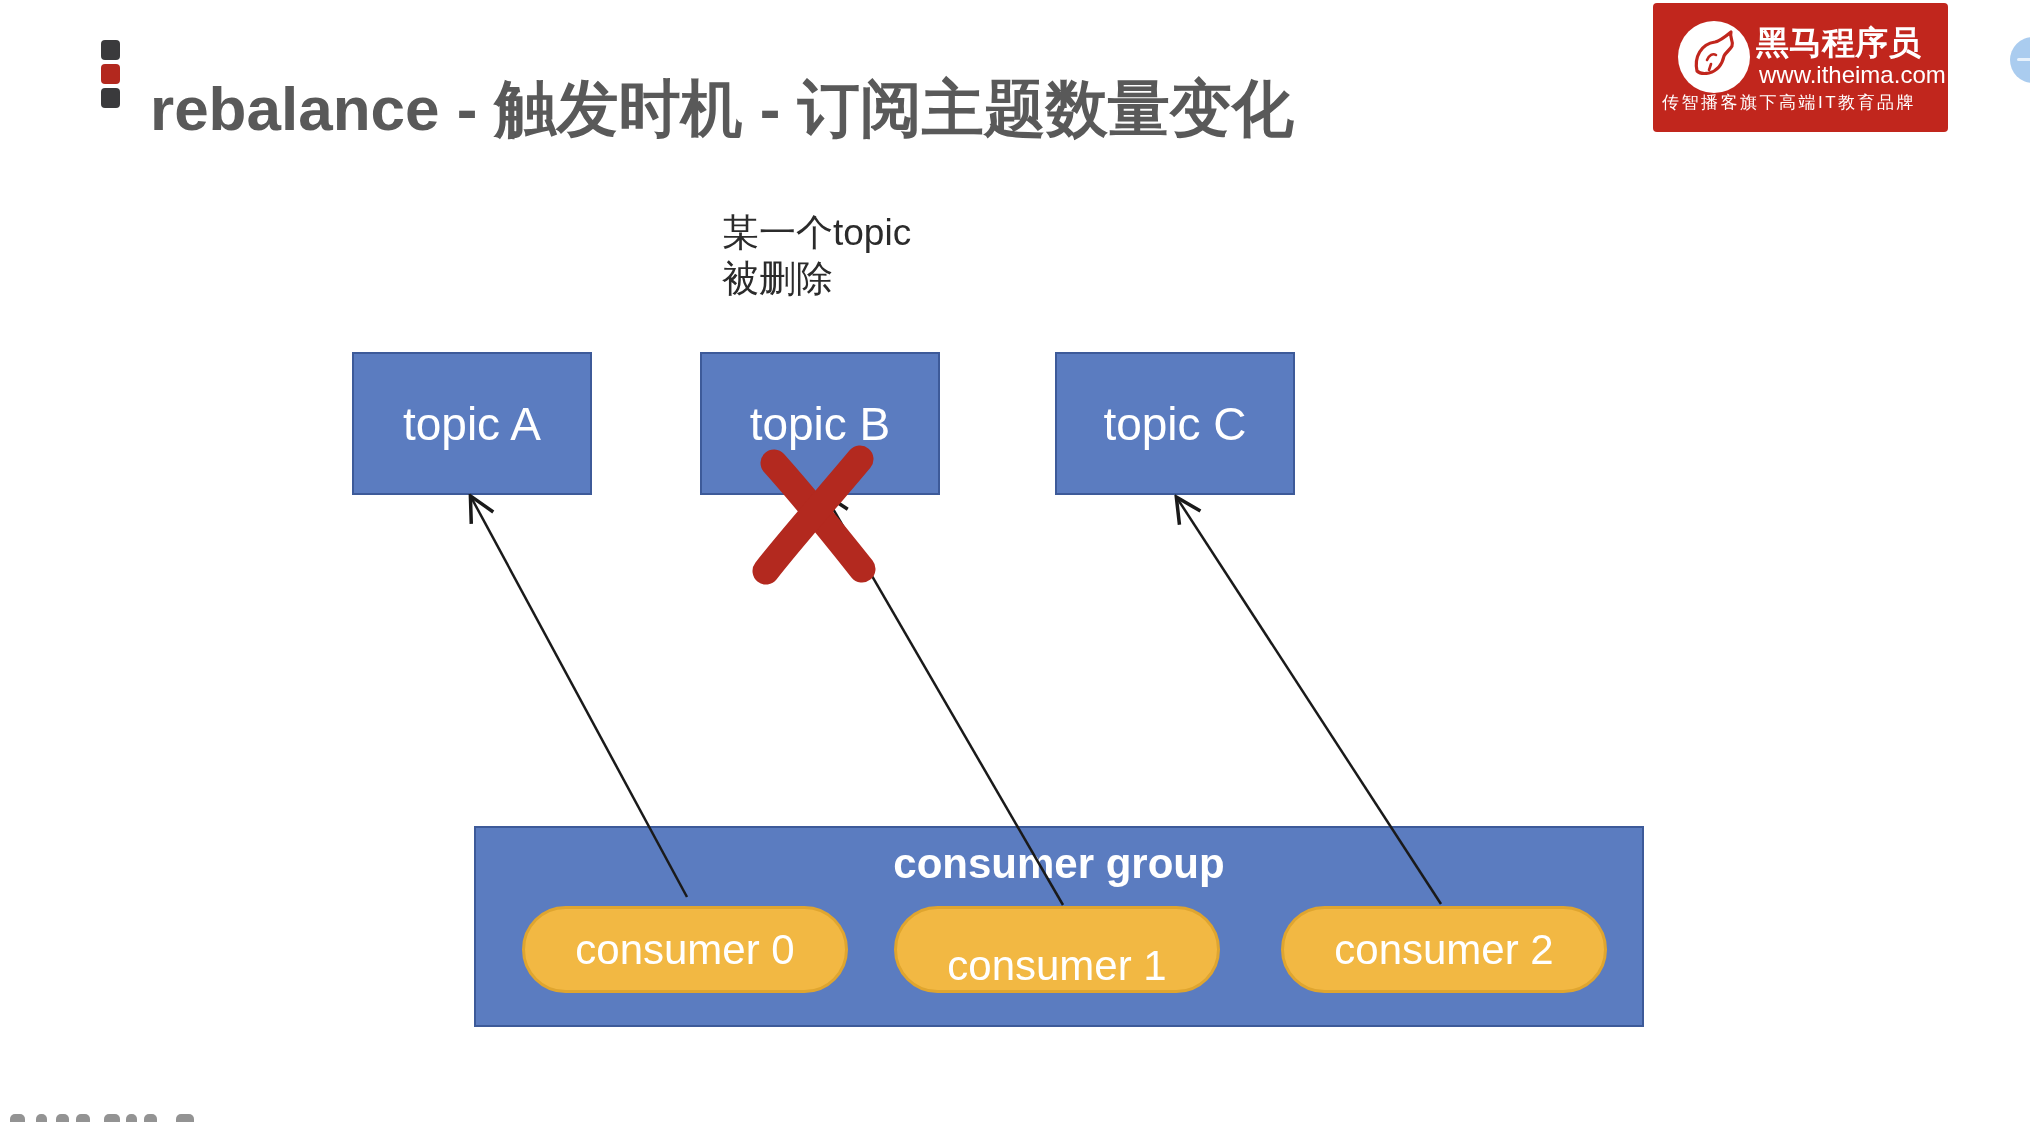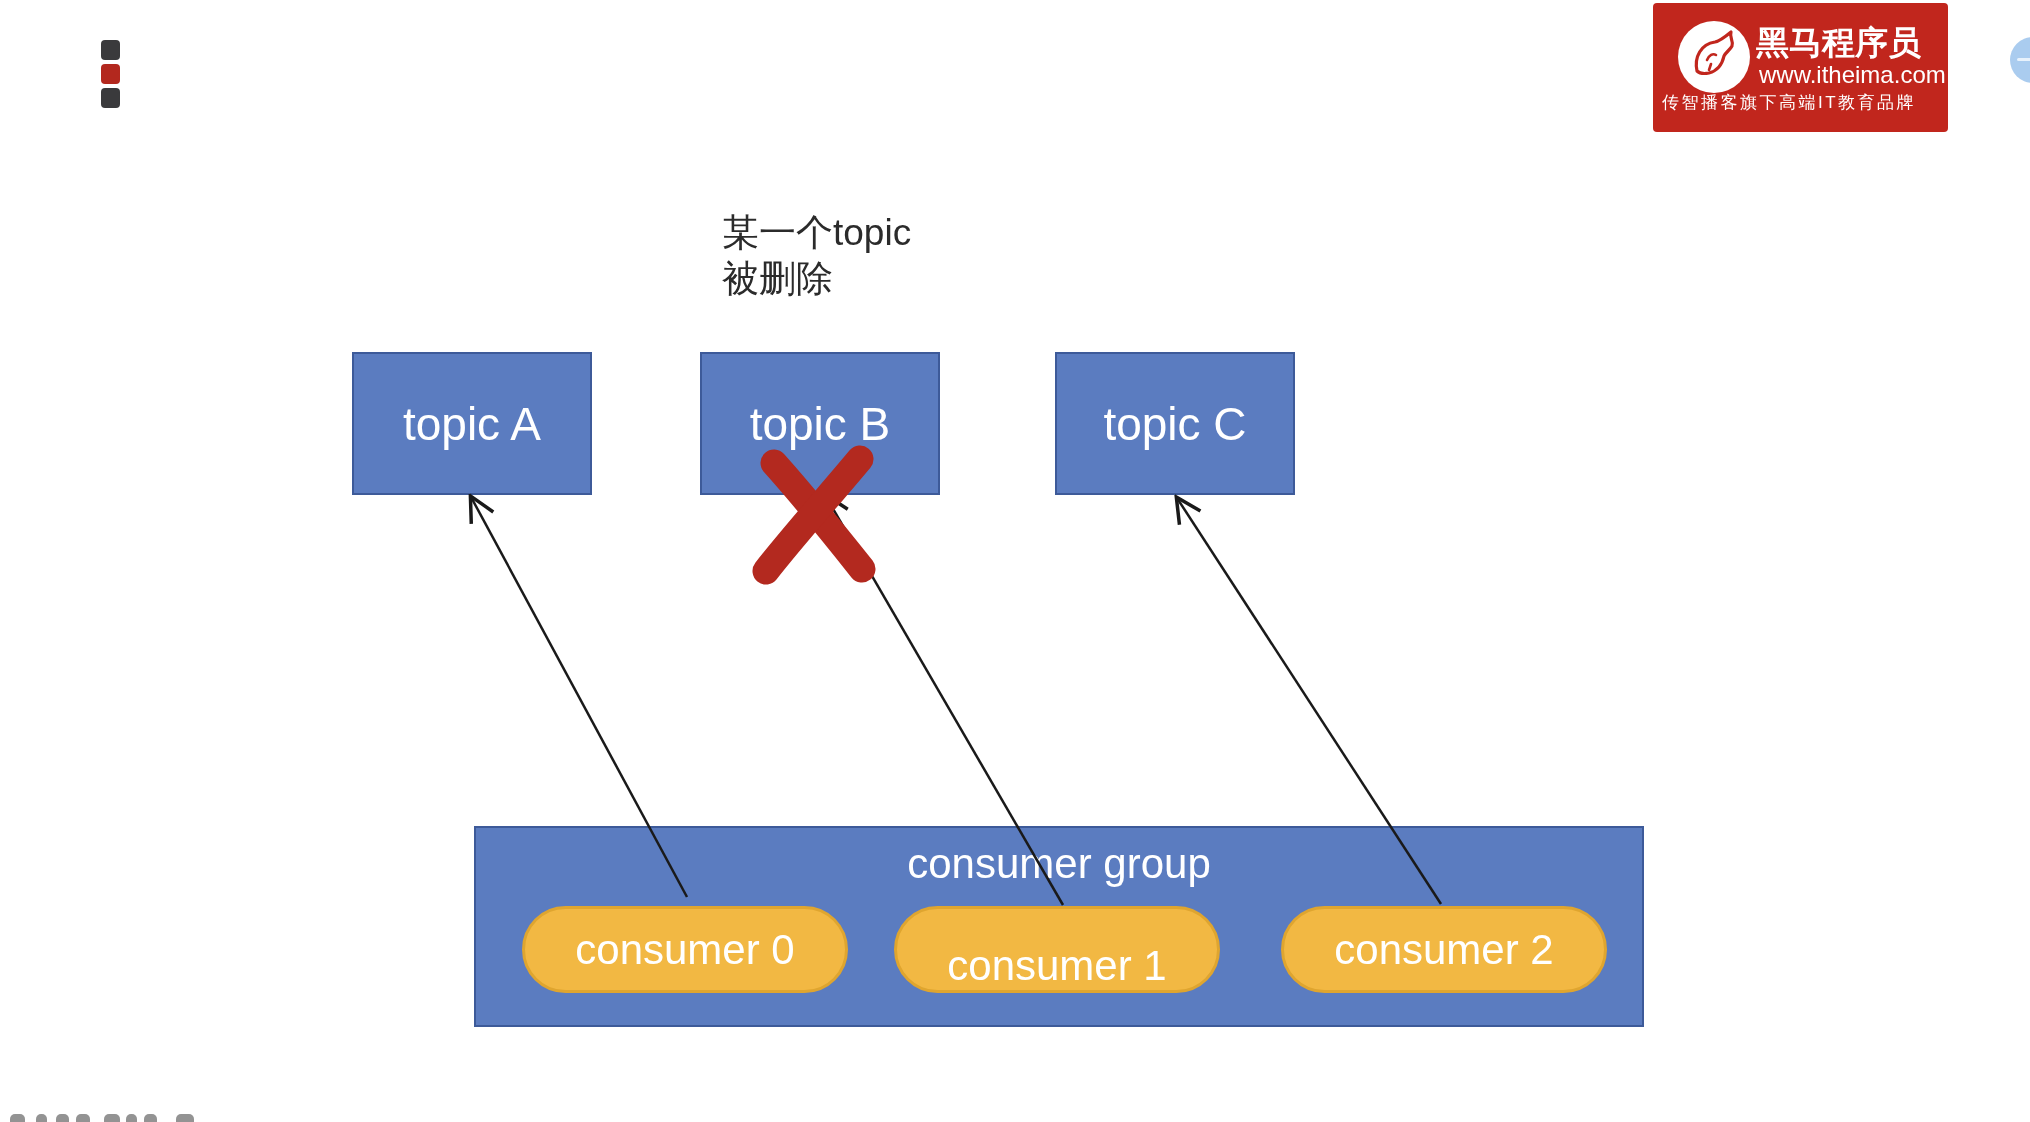--- a/index.html
+++ b/index.html
@@ -45,21 +45,21 @@
     color:#fff;font-size:46px;font-weight:300;
   }
   #topic-a{left:352px;} #topic-b{left:700px;} #topic-c{left:1055px;}
   
   .consumer-group{
     position:absolute;left:474px;top:826px;width:1170px;height:201px;
     background:#5b7cc0;border:2px solid #3d5a99;box-sizing:border-box;
   }
   .cg-label{
     position:absolute;left:0;top:12px;width:100%;text-align:center;
-    color:#fff;font-size:42px;font-weight:400;
+    color:#fff;font-size:42px;font-weight:700;
   }
   .pill{
     position:absolute;top:906px;width:326px;height:87px;border-radius:44px;
     background:#f2b843;border:3px solid #dfa52f;box-sizing:border-box;
     display:flex;align-items:center;justify-content:center;
     color:#fff;font-size:42px;font-weight:300;
   }
   #pill-0{left:522px;} #pill-1{left:894px;align-items:flex-end;} #pill-2{left:1281px;}
   
   .overlay{position:absolute;left:0;top:0;width:2030px;height:1122px;pointer-events:none;}
@@ -70,20 +70,21 @@
 <body>
 
 <div id="canvas">
 
   <div class="bullet-col">
     <div class="bullet dark"></div>
     <div class="bullet red"></div>
     <div class="bullet dark"></div>
   </div>
 
+  <h1 class="page-title">rebalance - 触发时机 - 订阅主题数量变化</h1>
 
   <div class="logo">
     <div class="logo-circle">
       <svg viewBox="0 0 76 76" width="76" height="76">
         <circle cx="38" cy="38" r="36" fill="#ffffff"></circle>
         <path d="M21,52 C18,38 25,25 39,23 C44,22 49,18 55,13 C53,19 58,22 56,27 C54,31 50,33 48,37 C46,46 41,52 33,54 C28,55 23,54 21,52 Z" fill="none" stroke="#c1261d" stroke-width="3.2" stroke-linejoin="round"></path>
         <path d="M31,41 C33,36 37,34 40,36 M35,45 L33,51" fill="none" stroke="#c1261d" stroke-width="2.6" stroke-linecap="round"></path>
       </svg>
     </div>
     <div class="logo-brand">黑马程序员</div>

